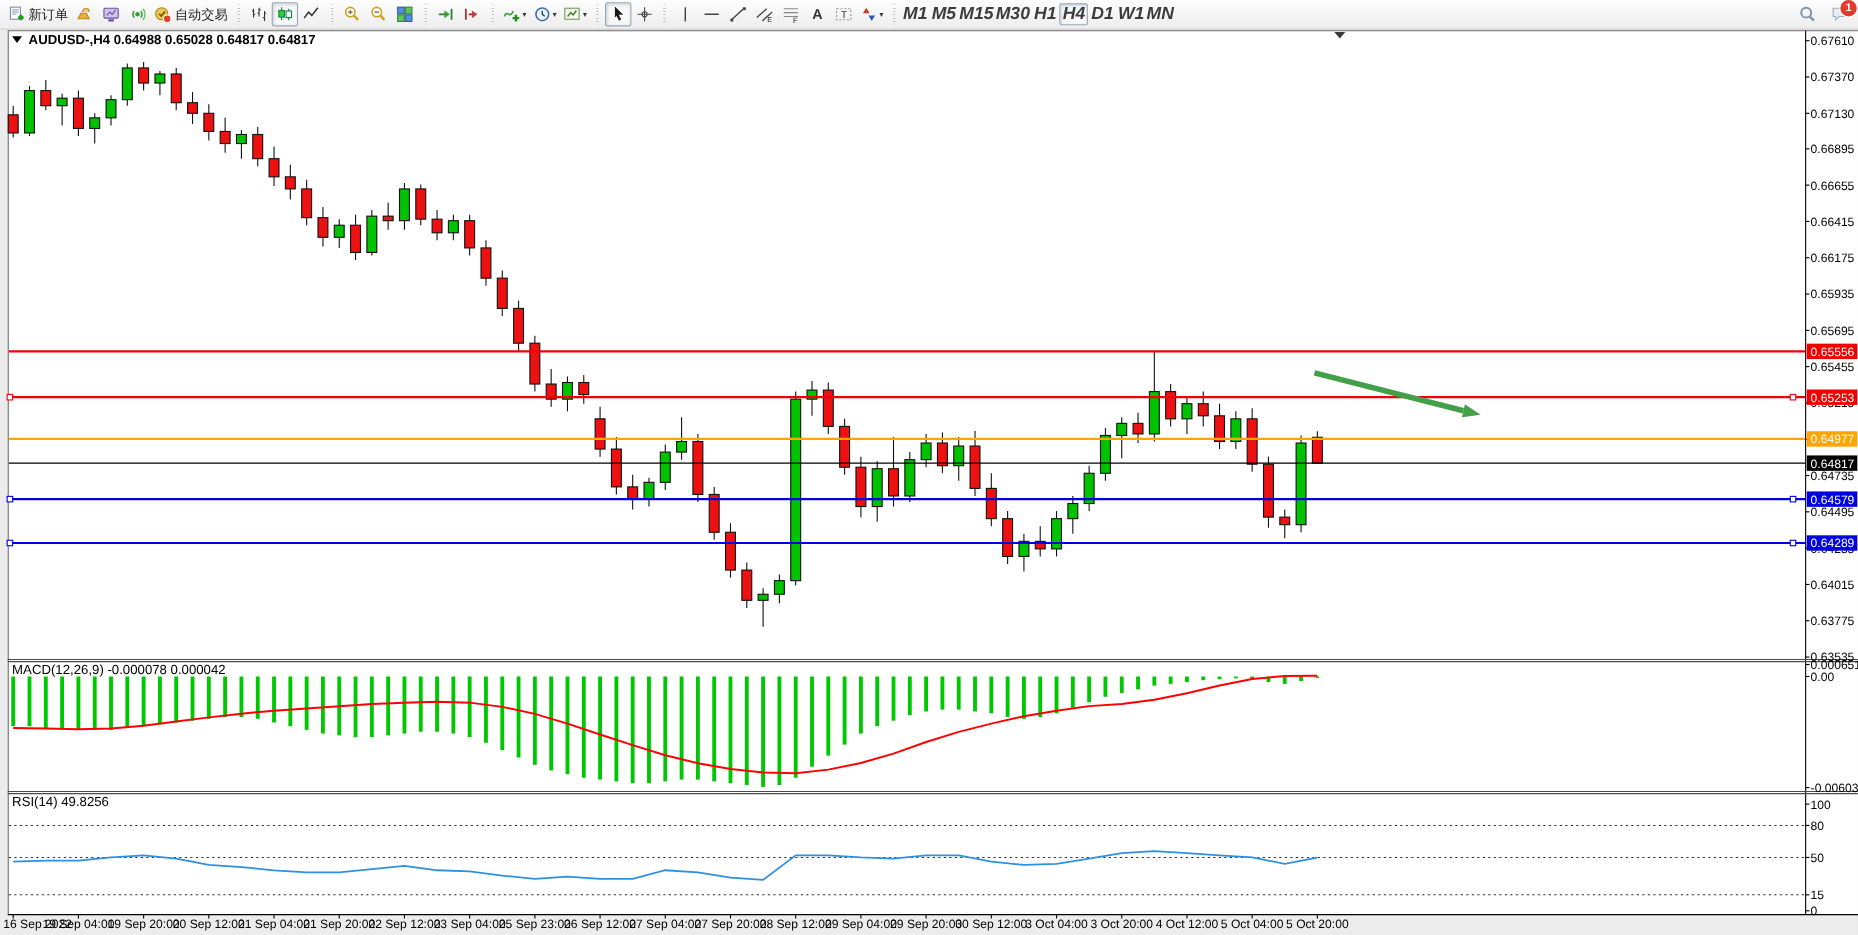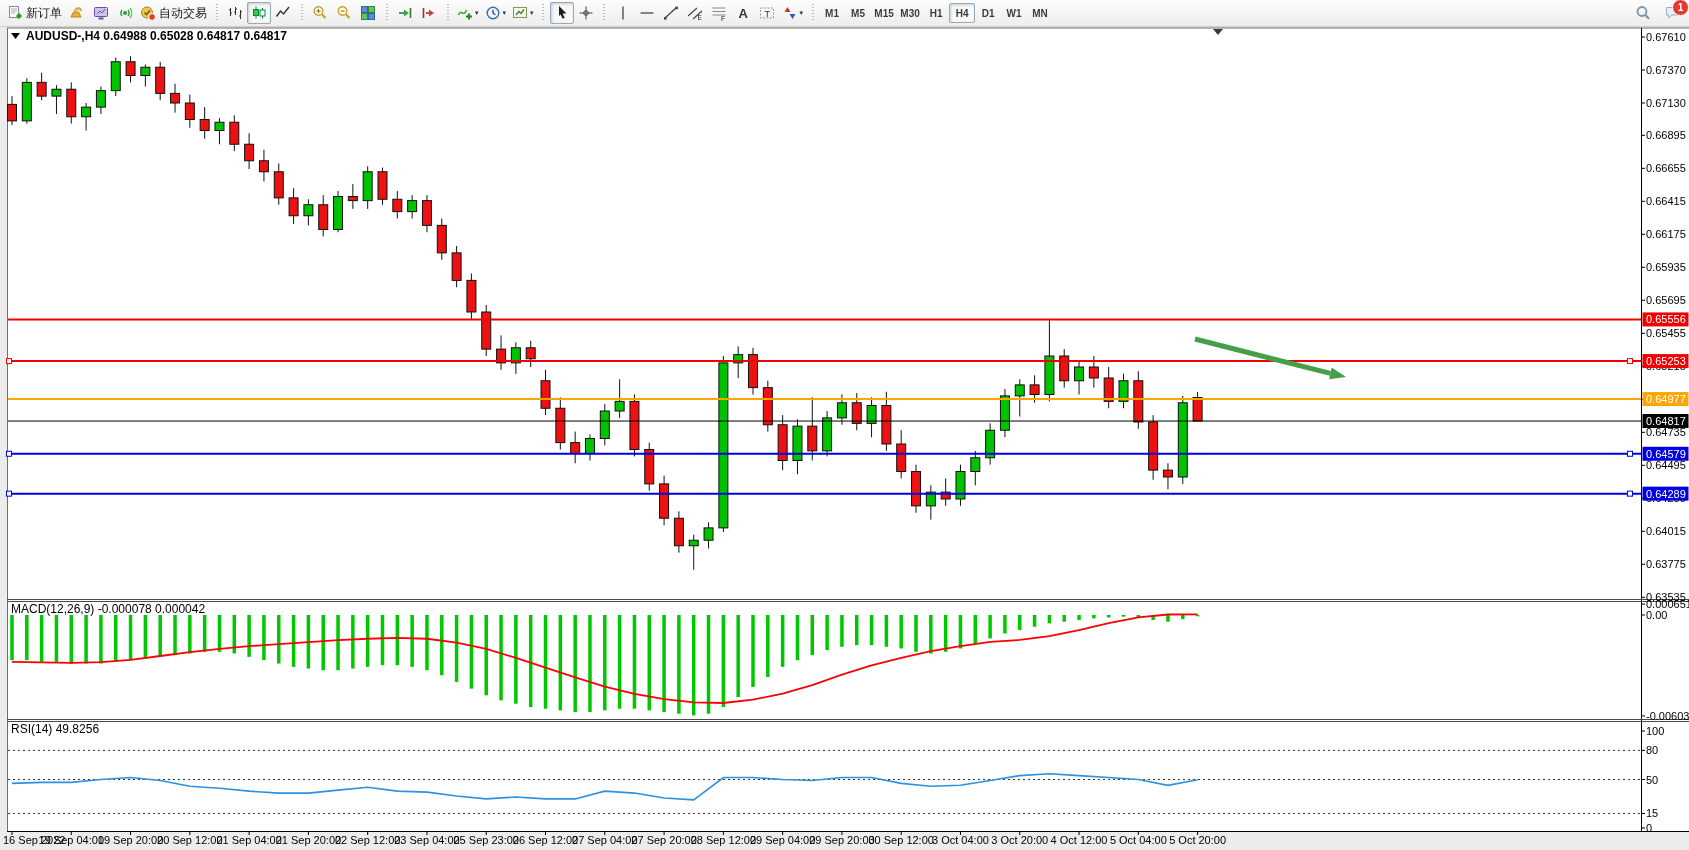--- a/index.html
+++ b/index.html
@@ -7,22 +7,22 @@
   
   #toolbar{position:absolute;left:0;top:0;width:1689px;height:27px;display:flex;align-items:center;
     background:linear-gradient(#fdfdfd,#ededed);border-bottom:1px solid #cfcfcf;padding-left:4px;box-sizing:border-box;}
   .tbtn{height:22px;min-width:24px;display:flex;align-items:center;justify-content:center;
     border:1px solid transparent;border-radius:2px;padding:0 2px;box-sizing:border-box;cursor:default;}
   .tbtn.pressed{border:1px solid #96a8ba;background:#f8f8f8;box-shadow:inset 1px 1px 3px rgba(80,100,120,.3);}
   .tbtn .lbl{font-size:12px;color:#1a1a1a;margin-left:3px;white-space:nowrap;}
   .tbtn .dd{font-size:7px;color:#333;margin-left:2px;}
   .tsep{width:7px;height:18px;margin:0 3px;background:repeating-linear-gradient(to bottom,#bdbdbd 0 1px,transparent 1px 3px);
     background-size:2px 100%;background-repeat:no-repeat;background-position:center;}
-  .tf{height:20px;min-width:26px;display:flex;align-items:center;justify-content:center;font-size:10px;
-    font-weight:bold;color:#3c3c3c;border:1px solid transparent;border-radius:2px;box-sizing:border-box;}
+  .tf{height:20px;min-width:26px;display:flex;align-items:center;justify-content:center;font-size:16px;
+    font-weight:bold;color:#3c3c3c;border:1px solid transparent;border-radius:2px;box-sizing:border-box;font-style:italic;}
   .tf.pressed{border:1px solid #96a8ba;background:#fafafa;box-shadow:inset 1px 1px 3px rgba(80,100,120,.3);}
   #tb-right{margin-left:auto;display:flex;align-items:center;margin-right:8px;}
   .chatwrap{position:relative;margin-left:10px;}
   .badge{position:absolute;top:-6px;right:-8px;width:15px;height:15px;border-radius:50%;background:#e23b2e;
     color:#fff;font-size:10px;font-weight:bold;display:flex;align-items:center;justify-content:center;border:1px solid #fff;}
   
   text{font-family:"Liberation Sans",sans-serif;}
   .t11{font-size:11px;fill:#000;}
   .t11w{font-size:11px;fill:#fff;}
   .t12b{font-size:12px;font-weight:bold;fill:#000;}

